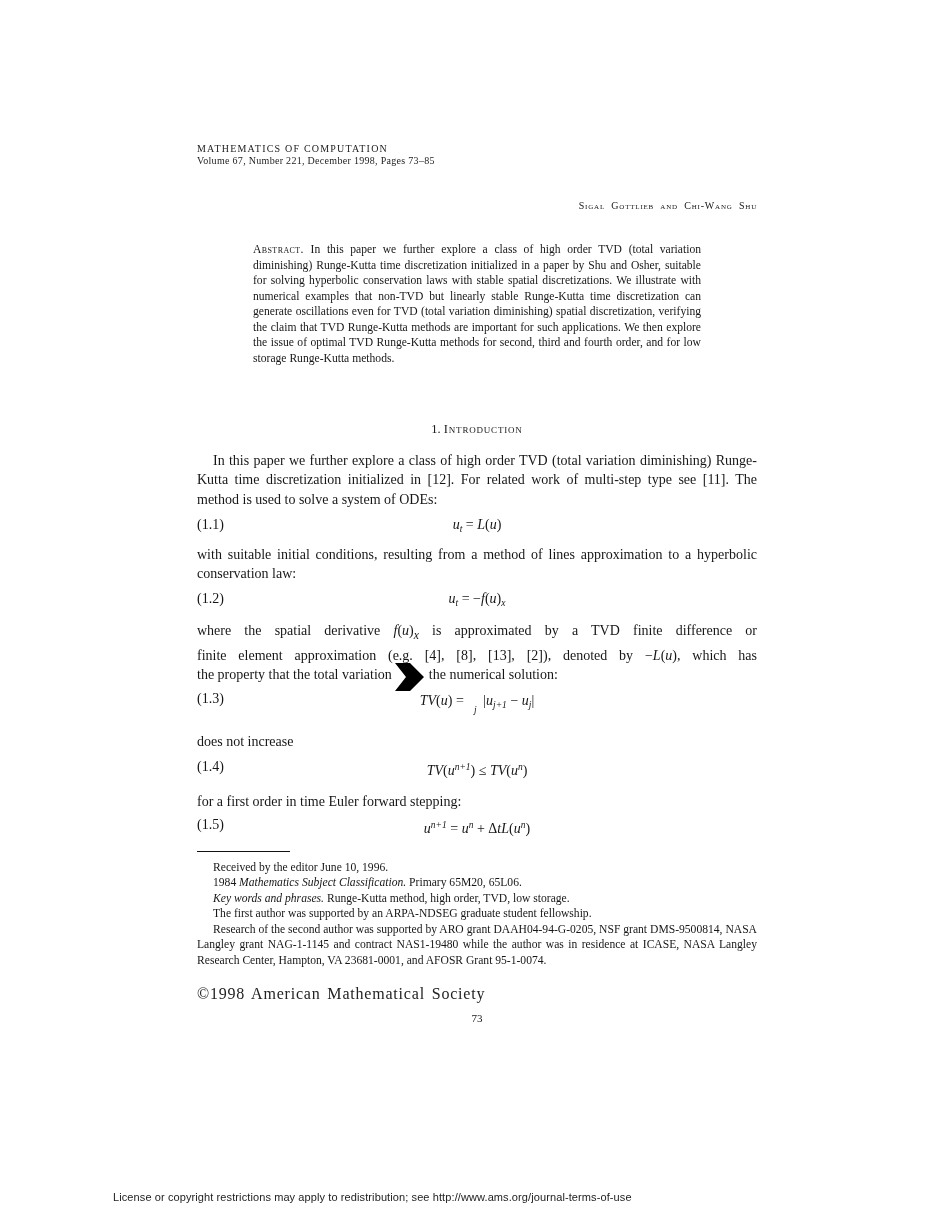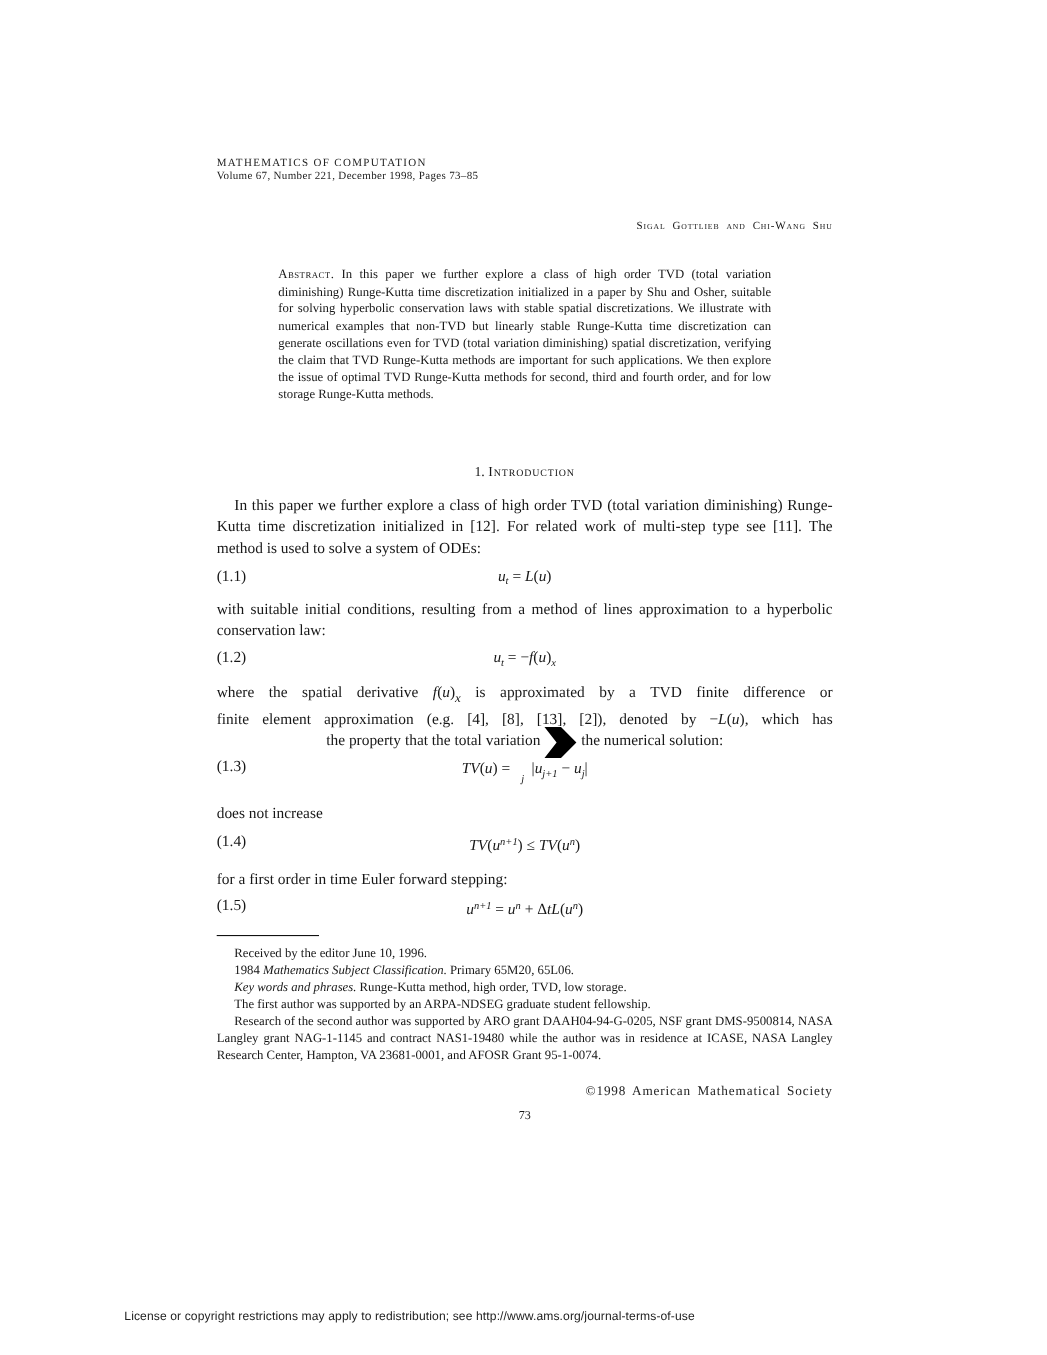--- a/index.html
+++ b/index.html
@@ -41,21 +41,21 @@
   .secthead .sctitle{font-variant:small-caps;letter-spacing:0.8px;}
 
   .para{font-size:14px;line-height:19.3px;text-align:justify;}
   .indent{text-indent:16px;}
   .p1{margin-top:15px;}
   .p2{margin-top:7px;}
   .p3{margin-top:9px;}
   .p4{margin-top:12px;}
   .p5{margin-top:12px;}
   .jline{text-align:justify;text-align-last:justify;}
-  .jline-last{text-align:center;}
+  .jline-last{text-align:left;}
 
   .eqrow{position:relative;text-align:center;font-size:14px;line-height:18px;}
   .eq11{margin-top:7px;margin-bottom:7px;}
   .eq12{margin-top:7px;margin-bottom:0;}
   .eq13{margin-top:6px;margin-bottom:0;height:30px;}
   .eq14{margin-top:7px;margin-bottom:0;}
   .eq15{margin-top:4px;margin-bottom:0;}
   .eqlabel{position:absolute;left:0;top:0;}
   .eqbody i{font-family:"Liberation Serif","DejaVu Serif",serif;}
   .eqbody sub,.eqbody sup{font-size:9.5px;}
@@ -67,21 +67,21 @@
   .sum .under{display:block;font-size:9.5px;font-style:italic;line-height:10px;}
 
   .arrow{display:inline-block;position:relative;width:30px;height:12px;vertical-align:baseline;}
   .arrow svg{position:absolute;left:0;top:-5px;overflow:visible;}
 
   .fnrule{margin-top:13px;width:93px;border-top:1px solid #111;height:0;}
   .footnotes{margin-top:8px;font-size:11.6px;line-height:15.5px;}
   .fnline{text-indent:16px;}
   .fnpara{text-indent:16px;text-align:justify;}
 
-  .copyright{margin-top:17px;text-align:right;font-size:12px;letter-spacing:0.8px;word-spacing:2px;color:#222;}
+  .copyright{margin-top:17px;text-align:left;font-size:16px;letter-spacing:0.8px;word-spacing:2px;color:#222;}
   .pagenum{margin-top:9px;text-align:center;font-size:11px;}
 
   .license{
     position:absolute;left:113px;top:1191px;
     font-family:"Liberation Sans","DejaVu Sans",sans-serif;
     font-size:11px;color:#222;letter-spacing:0.1px;
   }
 </style>
 </head>
 <body>

